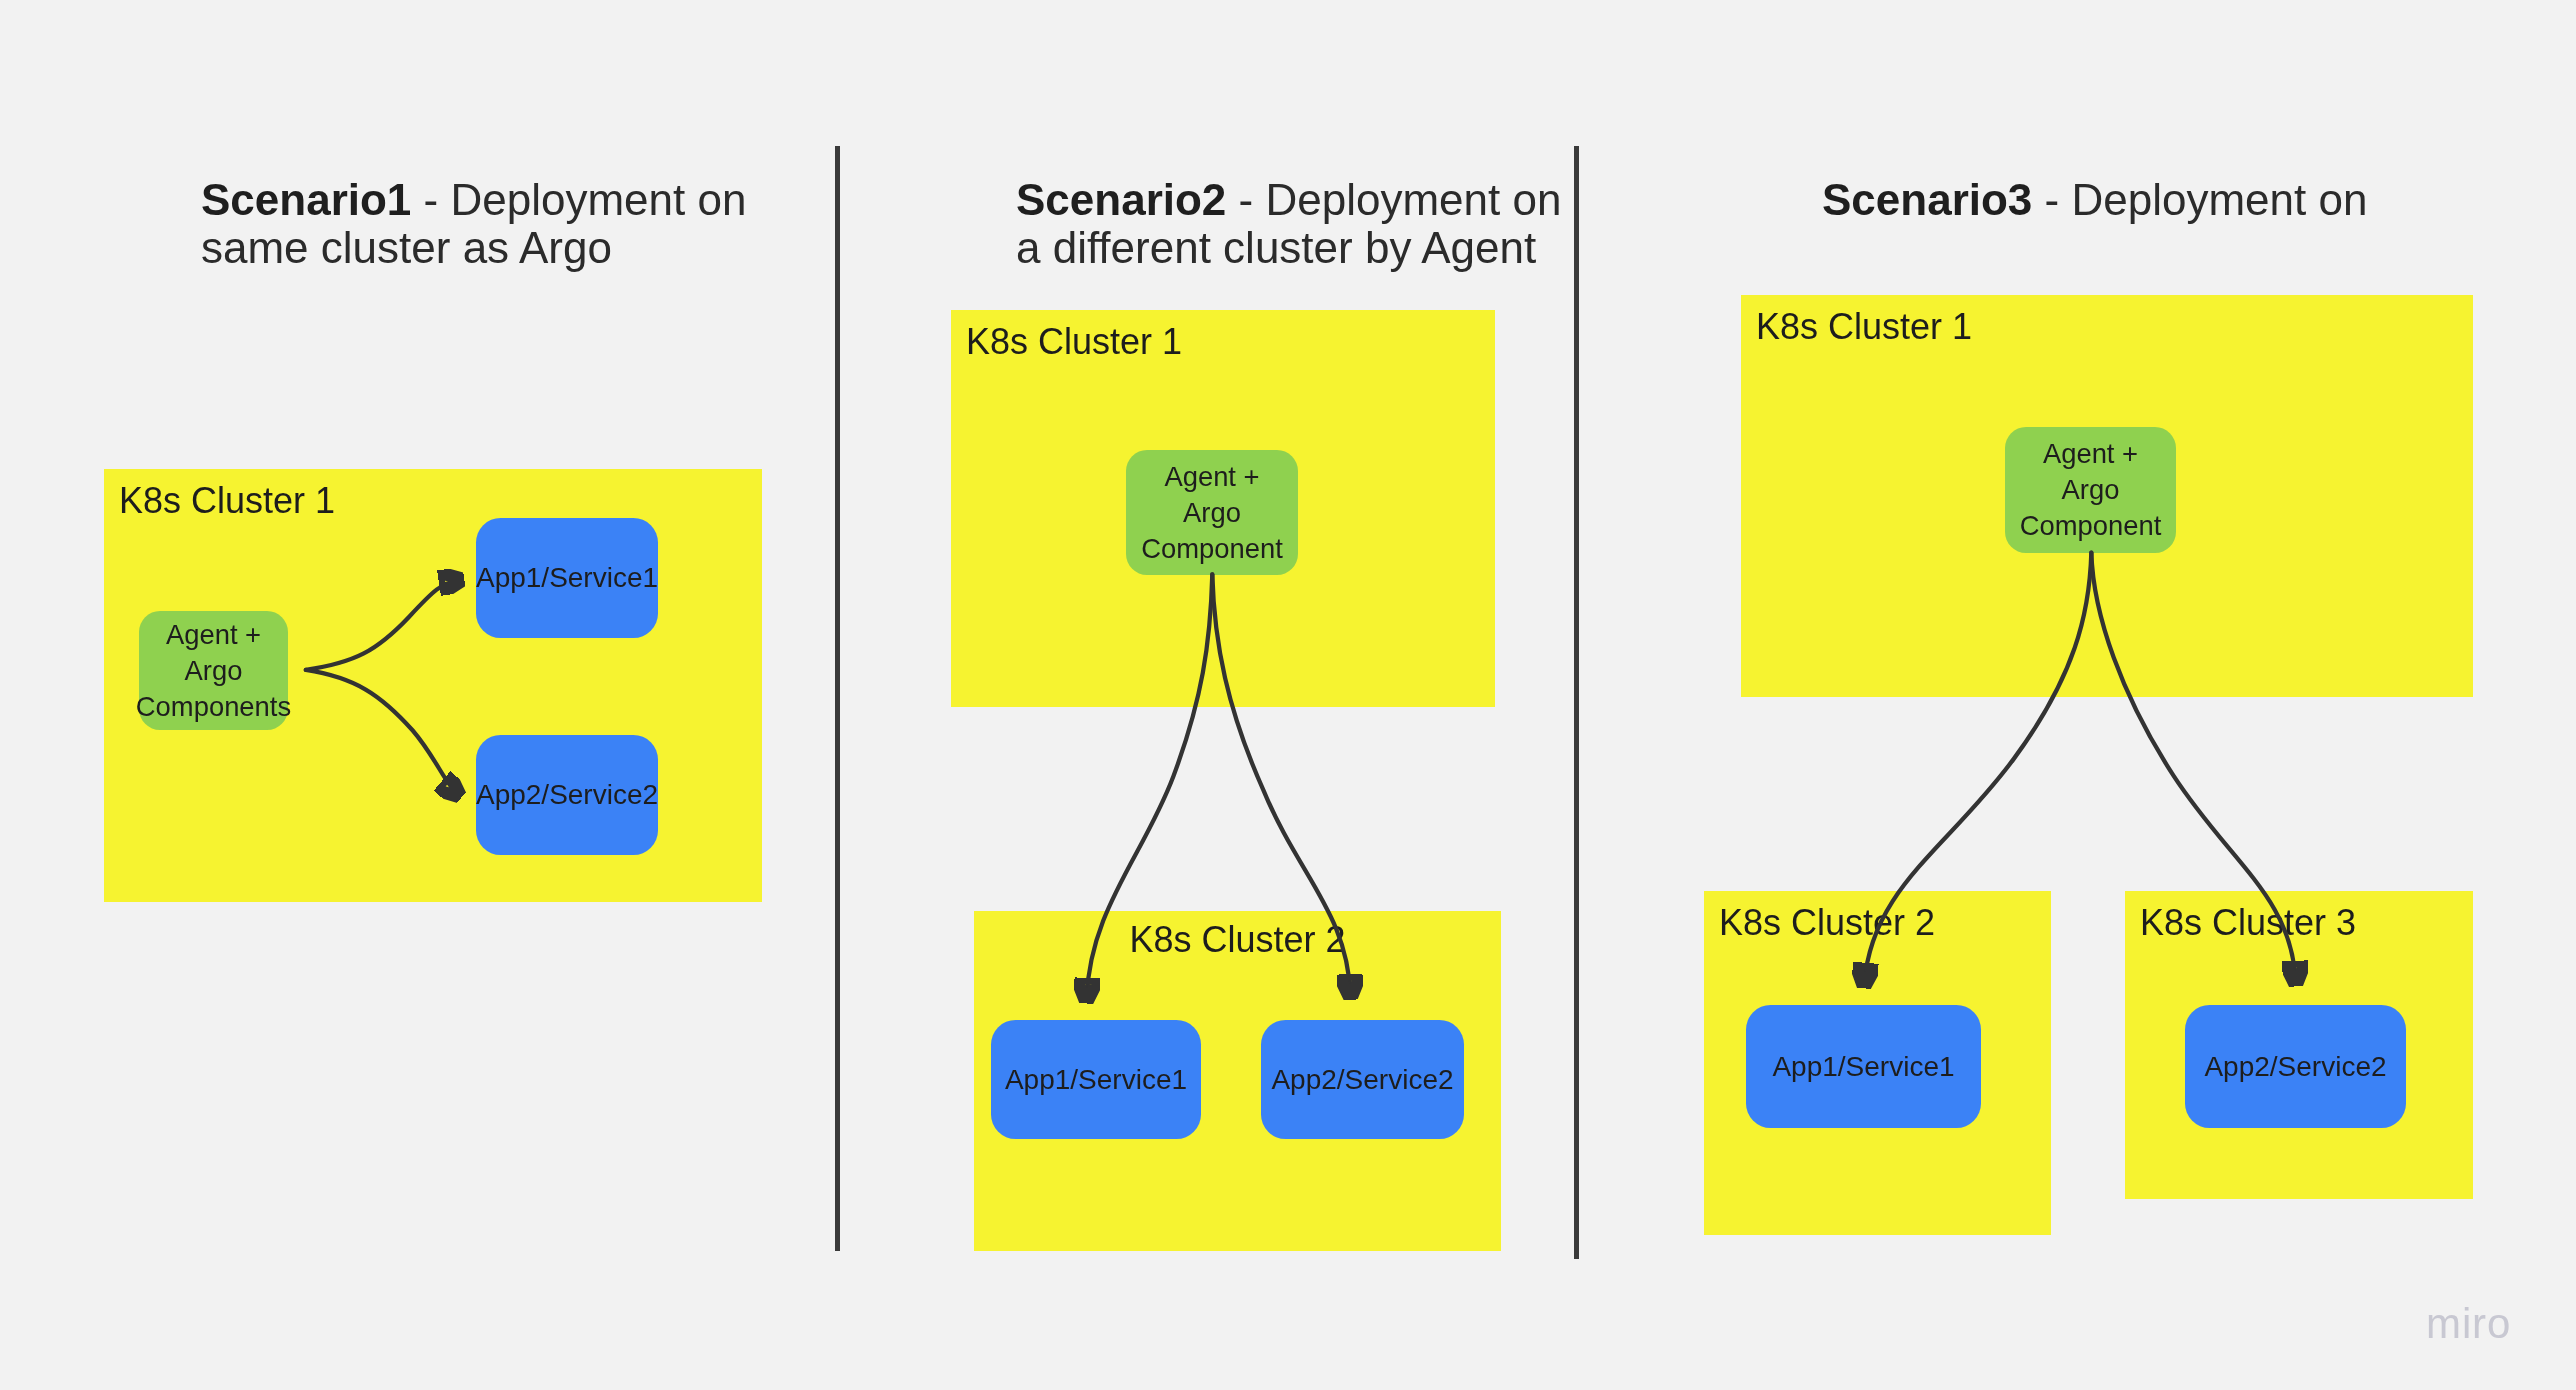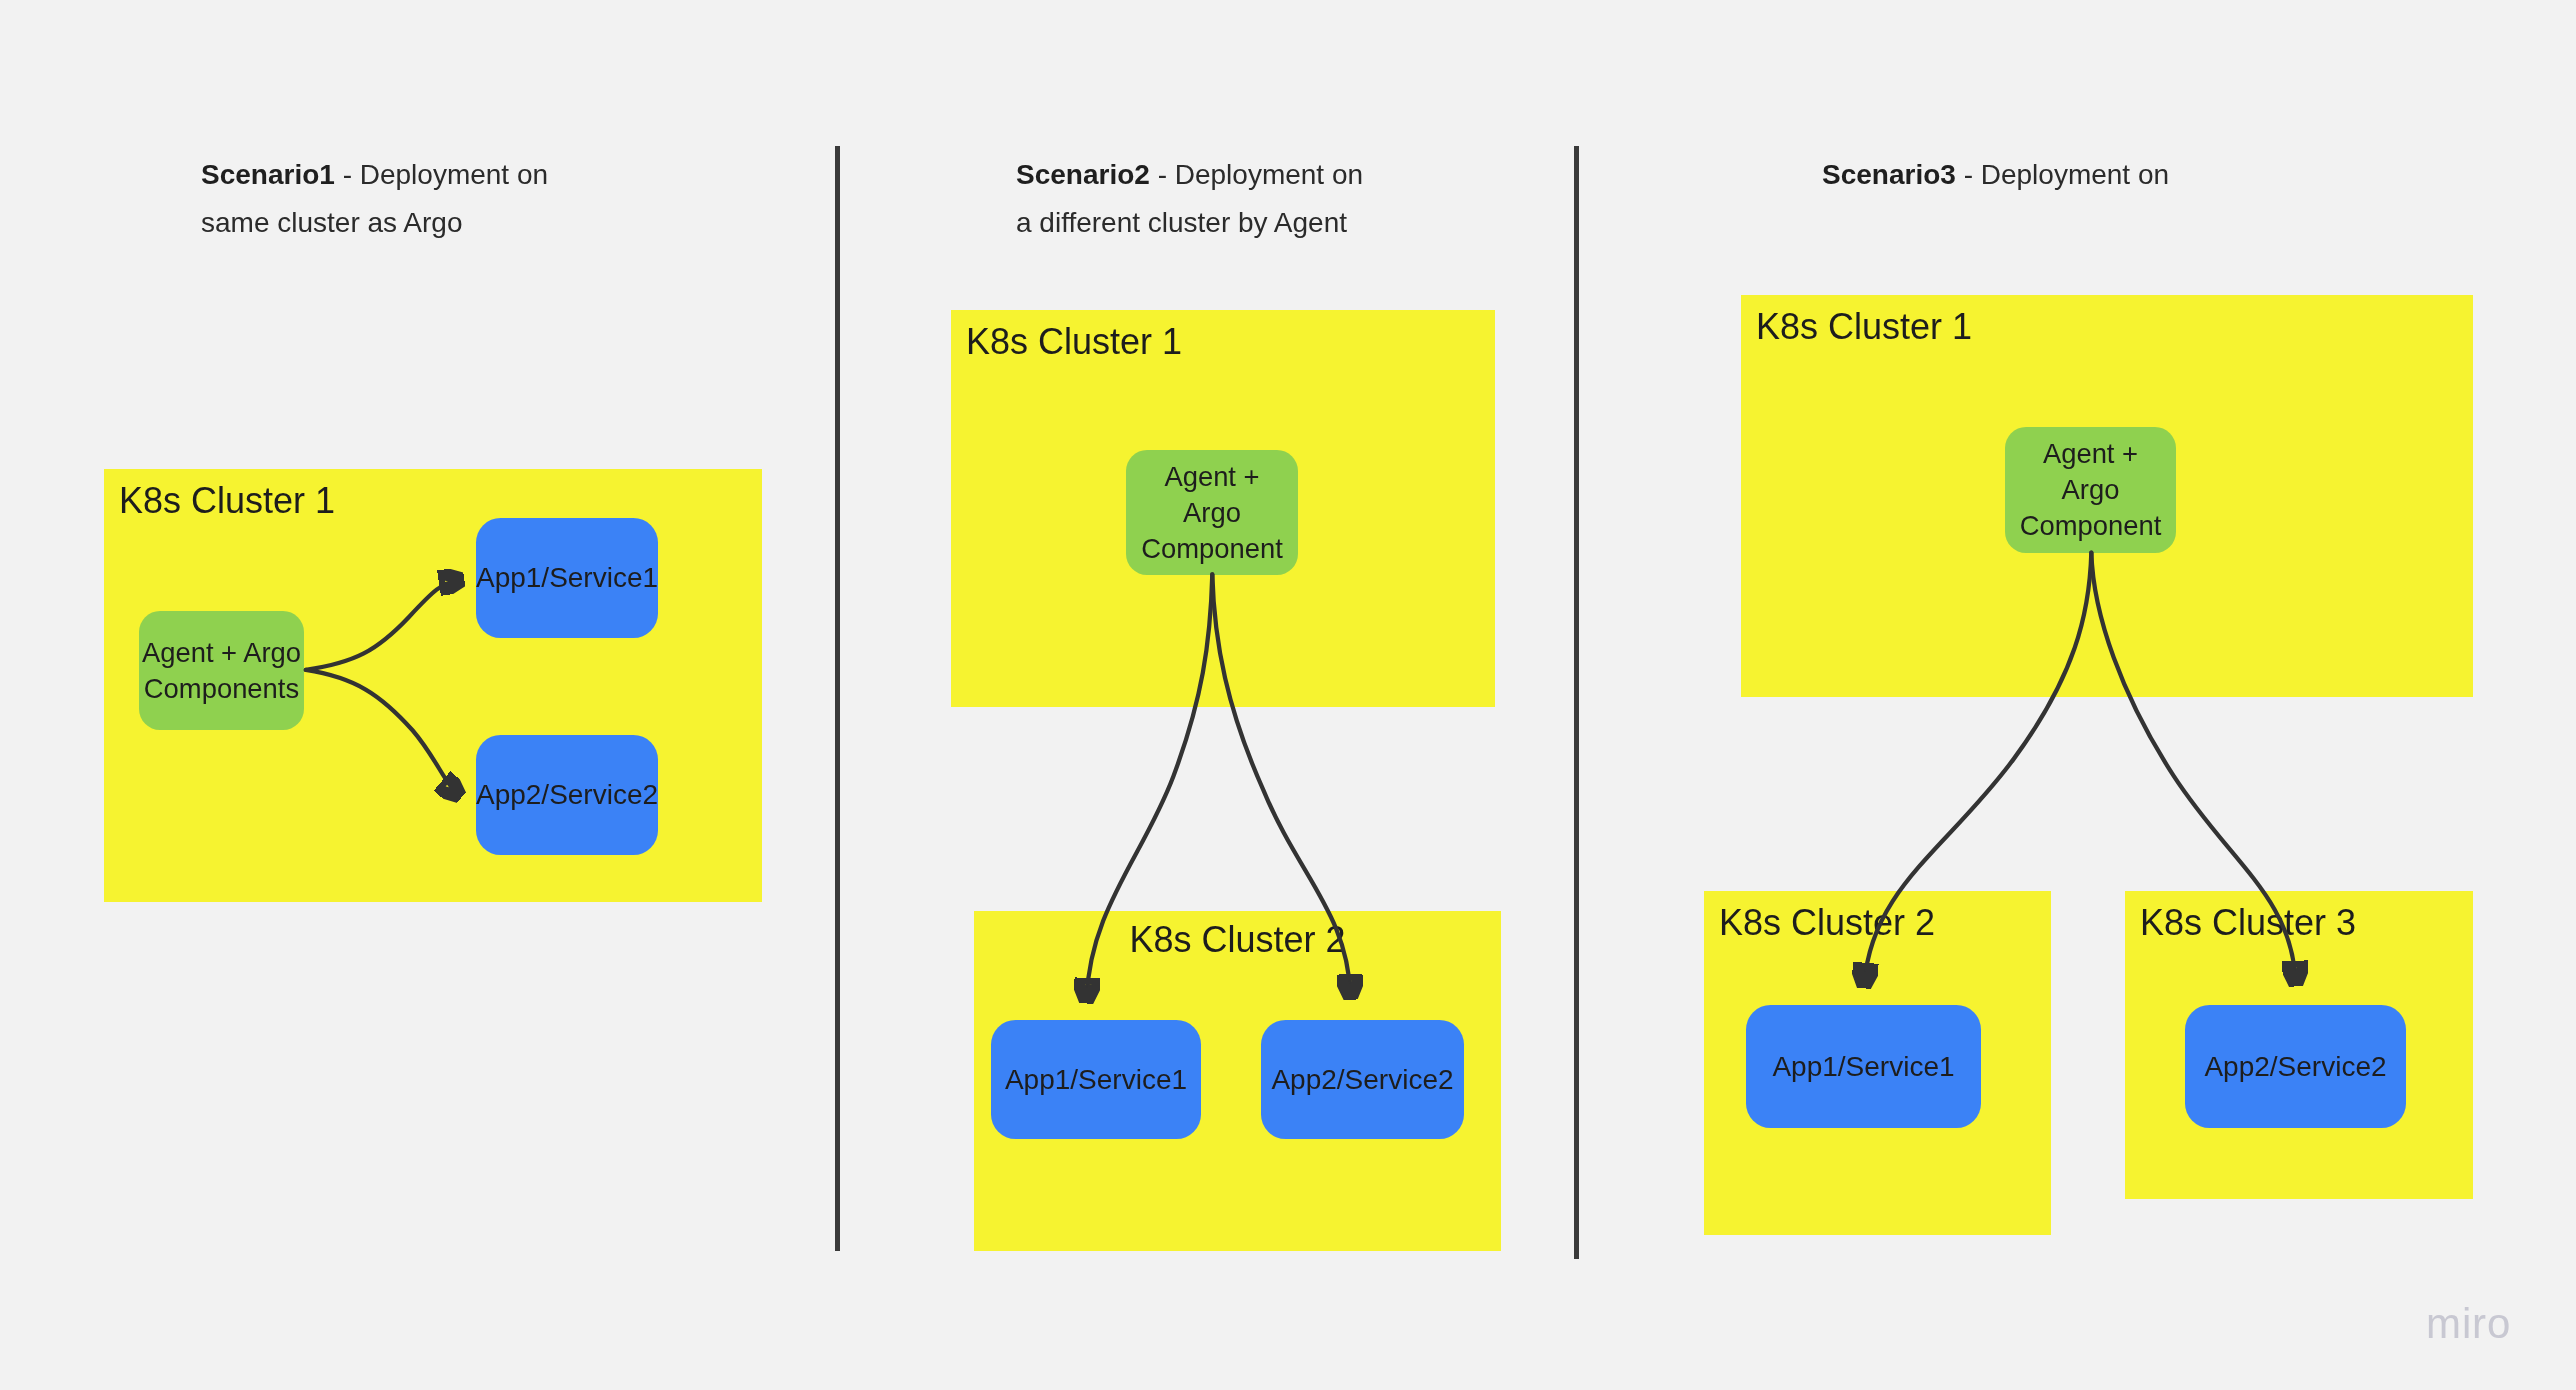--- a/index.html
+++ b/index.html
@@ -17,24 +17,25 @@
   }
   .canvas {
     position: absolute;
     inset: 0;
     width: 2576px;
     height: 1390px;
   }
   
   .scenario-title {
     position: absolute;
-    font-size: 28px;
+    font-size: 44px;
     line-height: 48px;
     color: #2b2b2b;
     white-space: nowrap;
+    margin-top: 25px;
   }
   .scenario-title .b { font-weight: 700; color: #1f1f1f; }
 
   
   .cluster {
     position: absolute;
     background: #F6F330;
   }
   .cluster-label {
     position: absolute;
@@ -122,21 +123,21 @@
     <div>a different cluster by Agent</div>
   </div>
 
   <div class="scenario-title" style="left:1822px; top:151px;">
     <div><span class="b">Scenario3</span><span> - Deployment on</span></div>
   </div>
 
   <div class="cluster" style="left:104px; top:469px; width:658px; height:433px;">
     <div class="cluster-label">K8s Cluster 1</div>
   </div>
-  <div class="node agent" style="left:139px; top:611px; width:165px; height:119px;">
+  <div class="node agent" style="left:139px; top:611px; width:149px; height:119px;">
     <span>Agent + Argo
 Components</span>
   </div>
   <div class="node app" style="left:476px; top:518px; width:182px; height:120px;">
     <span>App1/Service1</span>
   </div>
   <div class="node app" style="left:476px; top:735px; width:182px; height:120px;">
     <span>App2/Service2</span>
   </div>
 

